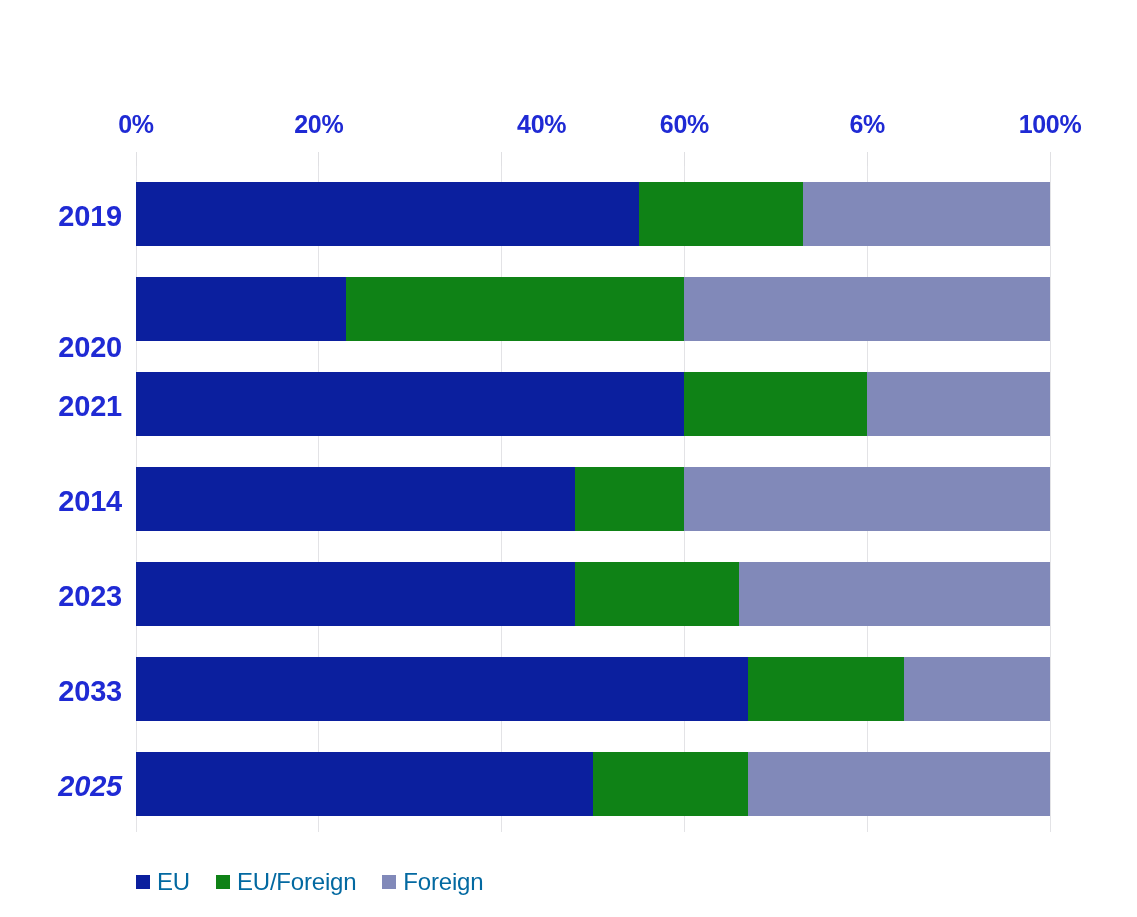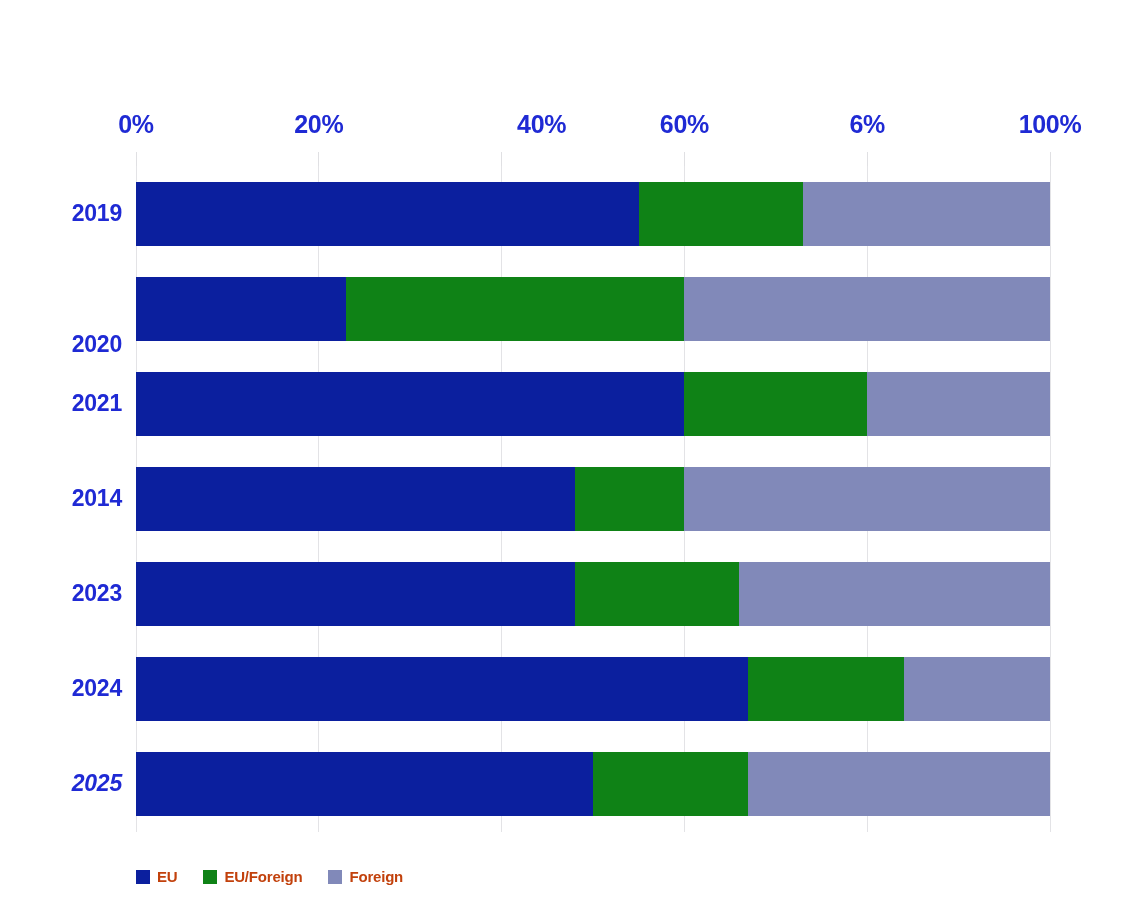--- a/index.html
+++ b/index.html
@@ -90,21 +90,21 @@
     color: #1f2ad4;
     white-space: nowrap;
     letter-spacing: -0.3px;
   }
 
   
   .ylabel {
     position: absolute;
     right: 1137px;
     text-align: right;
-    font-size: 23px;
+    font-size: 29px;
     font-weight: bold;
     color: #1f2ad4;
     letter-spacing: -0.2px;
     white-space: nowrap;
   }
 
   
   .bar-row {
     position: absolute;
     left: 0;
@@ -130,23 +130,23 @@
     display: flex;
     align-items: center;
     gap: 7px;
   }
   .legend-swatch {
     width: 14px;
     height: 14px;
     display: inline-block;
   }
   .legend-label {
-    font-size: 15px;
-    font-weight: bold;
-    color: #c2410c;
+    font-size: 24px;
+    font-weight: normal;
+    color: #0369a1;
     letter-spacing: -0.2px;
     white-space: nowrap;
   }
 </style>
 </head>
 <body>
 
 <div class="figure">
 
 
@@ -230,15 +230,15 @@
         <span class="legend-swatch" style="background: rgb(129, 137, 185);"></span>
         <span class="legend-label">Foreign</span>
       </div>
     </div>
 
 <div class="ylabel" style="position: absolute; left: 44px; width: 78px; top: 199.571px;">2019</div>
     <div class="ylabel" style="position: absolute; left: 44px; width: 78px; top: 294.714px; margin-top: 36px;">2020</div>
     <div class="ylabel" style="position: absolute; left: 44px; width: 78px; top: 389.857px;">2021</div>
     <div class="ylabel" style="position: absolute; left: 44px; width: 78px; top: 485px;">2014</div>
     <div class="ylabel" style="position: absolute; left: 44px; width: 78px; top: 580.143px;">2023</div>
-    <div class="ylabel" style="position: absolute; left: 44px; width: 78px; top: 675.286px;">2024</div>
+    <div class="ylabel" style="position: absolute; left: 44px; width: 78px; top: 675.286px;">2033</div>
     <div class="ylabel" style="position: absolute; left: 44px; width: 78px; top: 770.429px; font-style: italic;">2025</div>
   </div>
 
 </body></html>

